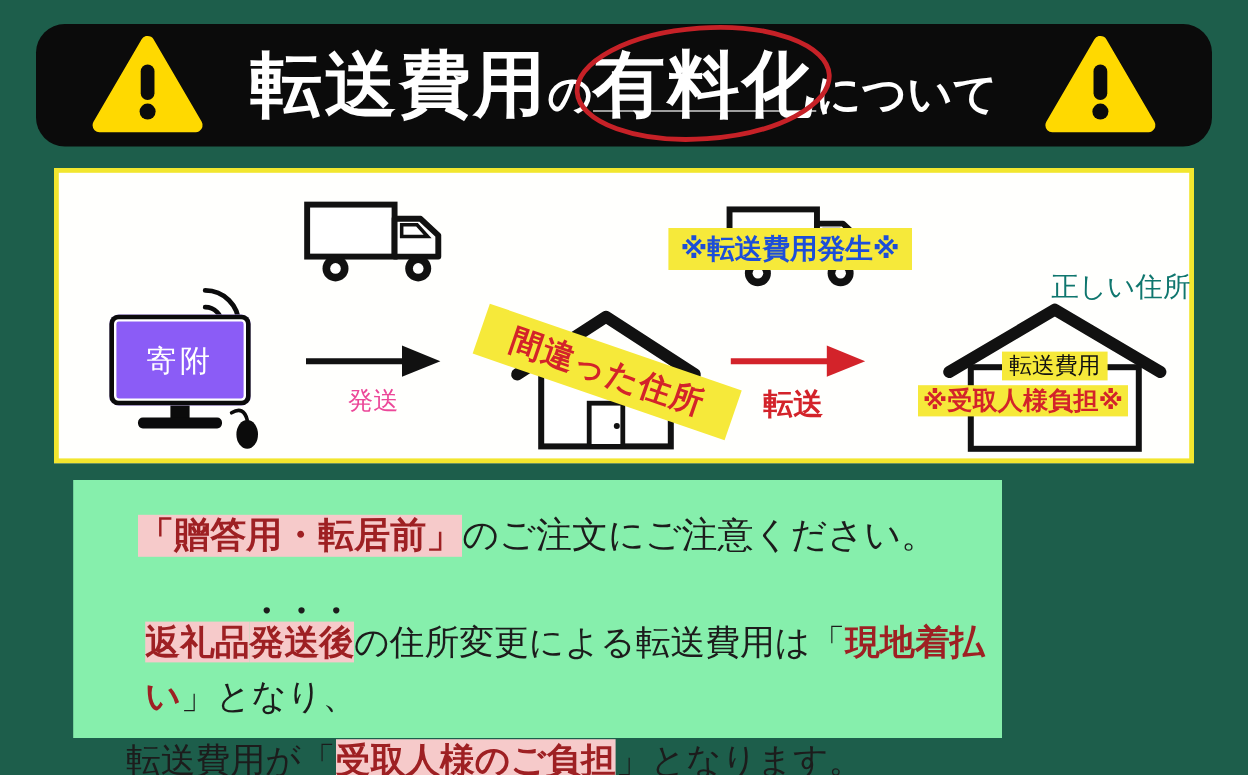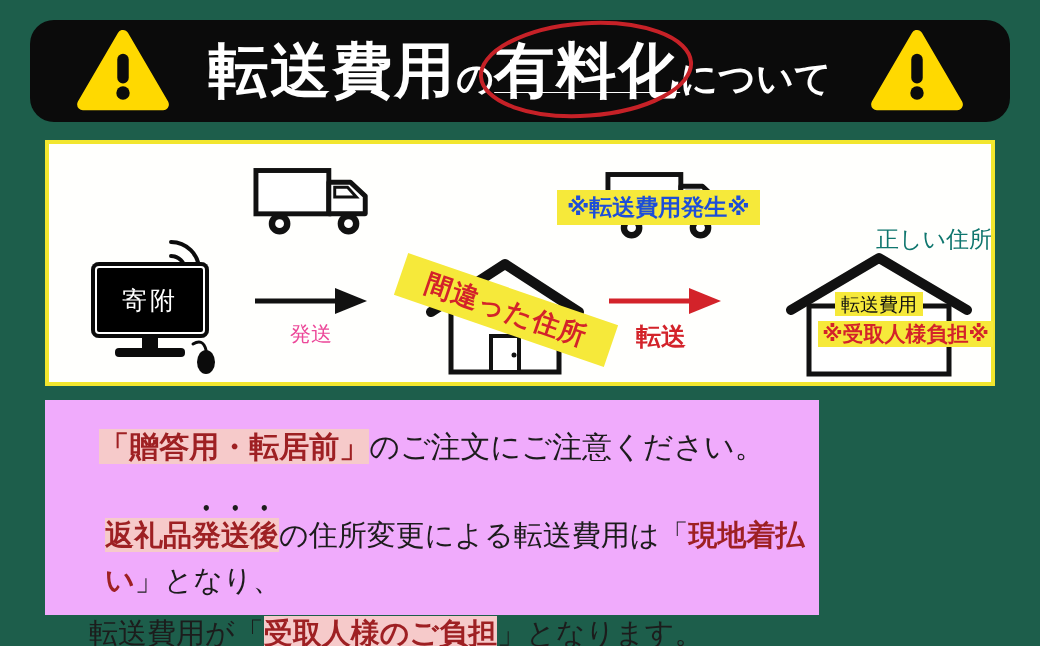--- a/index.html
+++ b/index.html
@@ -33,21 +33,21 @@
   }
 
   
   .diagram {
     position:absolute; left:45px; top:140px; width:950px; height:246px;
     background:#fffffd; border:4px solid #f2e62e;
   }
   .monitor { position:absolute; left:42px; top:118px; width:132px; height:110px; }
   .screen {
     position:absolute; left:0; top:0; width:118px; height:76px;
-    background:#000000; border-radius:8px;
+    background:#8b5cf6; border-radius:8px;
     display:flex; align-items:center; justify-content:center;
     color:#ffffff; font-size:25px; letter-spacing:3px;
     box-shadow: inset 0 0 0 4px #0b0b0b, inset 0 0 0 6px #ffffff;
   }
   .stand-neck { position:absolute; left:51px; top:76px; width:16px; height:11px; background:#0b0b0b; }
   .stand-base { position:absolute; left:24px; top:86px; width:70px; height:9px; background:#0b0b0b; border-radius:4px; }
   .mouse { position:absolute; left:98px; top:74px; width:32px; height:40px; }
   .wifi  { position:absolute; left:72px; top:-28px; width:44px; height:44px; }
 
   .truck { position:absolute; width:128px; height:74px; }
@@ -87,28 +87,28 @@
     position:absolute; left:827px; top:80px;
     color:#0f766e; font-size:23px; white-space:nowrap;
   }
   .fee-line1 {
     position:absolute; left:732px; top:148px; width:196px; z-index:2;
     text-align:center; font-size:19px; color:#111;
   }
   .fee-line1 span { background:#f6e93a; padding:1px 6px; }
   .fee-line2 {
     position:absolute; left:716px; top:176px; width:228px; z-index:2;
-    text-align:right; font-size:21px; font-weight:bold; color:#d3232a;
+    text-align:left; font-size:21px; font-weight:bold; color:#d3232a;
   }
   .fee-line2 span { background:#f6e93a; padding:1px 4px; }
 
   
   .notice {
-    position:absolute; left:45px; top:400px; width:774px; height:215px;
-    background:#f0abfc; color:#1c1c1c;
+    position:absolute; left:61px; top:400px; width:774px; height:215px;
+    background:#86efac; color:#1c1c1c;
   }
   .n-line1 { margin-top:26px; text-align:center; font-size:30px; line-height:1.4; }
   .n-line2 { margin:32px 0 0 44px; font-size:29px; line-height:1.55;padding-left:16px; }
   .n-line3 { margin:8px 0 12px 44px;  font-size:29px; line-height:1.55; }
   .hl { background:#f6caca; }
   .red-strong { color:#9e2023; font-weight:bold; }
   .dots {
     -webkit-text-emphasis:filled dot #1c1c1c;
     text-emphasis:filled dot #1c1c1c;
   }

